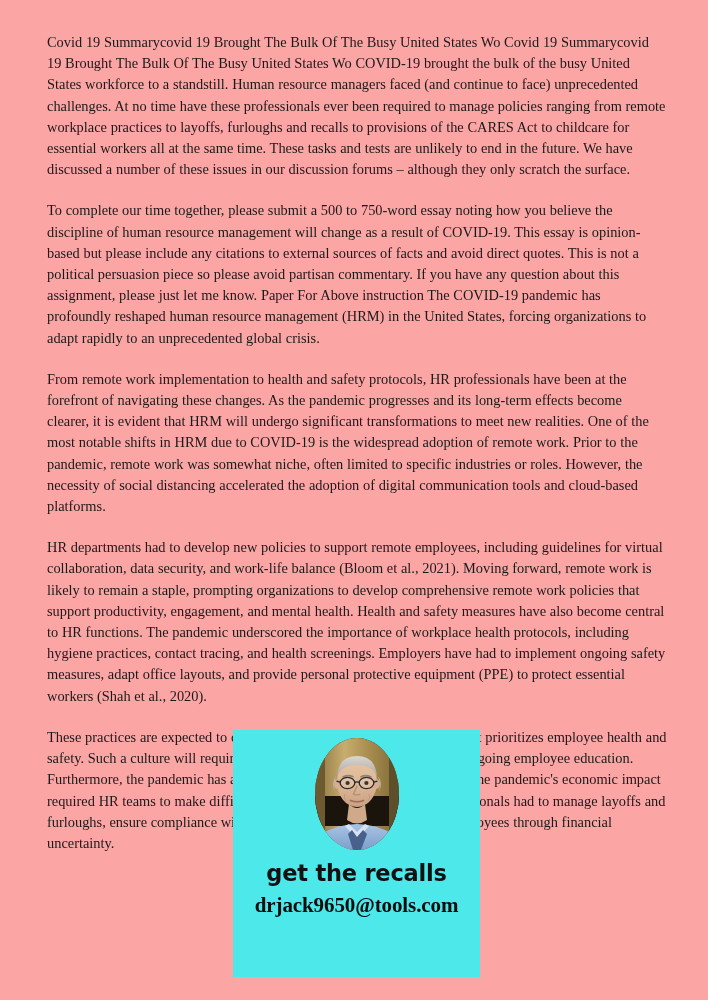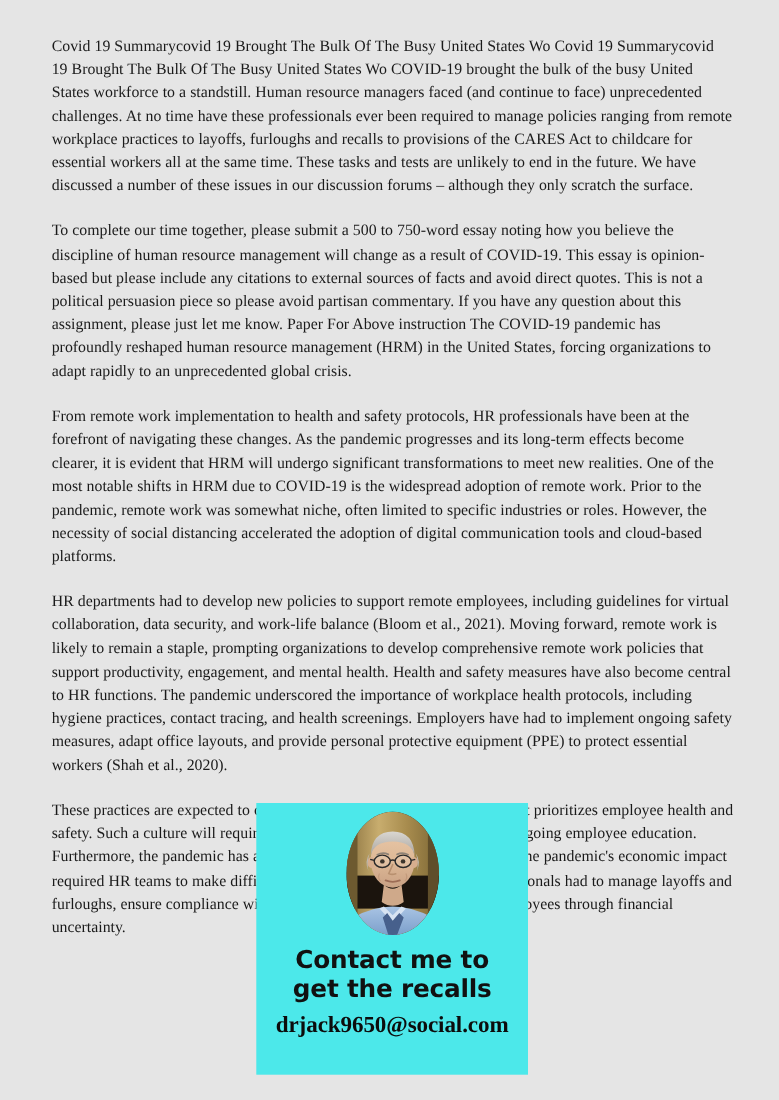--- a/index.html
+++ b/index.html
@@ -15,21 +15,21 @@
     font-family: "Liberation Serif", "DejaVu Serif", serif;
     -webkit-font-smoothing: antialiased;
   }
 
   #page {
     position: absolute;
     left: 0;
     top: 0;
     width: 708px;
     height: 1000px;
-    background: #e5e5e5;
+    background: #fca5a5;
   }
 
   #doc-body {
     position: absolute;
     left: 47px;
     top: 32px;
     width: 620px;
   }
 
   .para {
@@ -169,20 +169,19 @@
         <ellipse cx="51.4" cy="45.1" rx="2.1" ry="2" fill="#3b342c"></ellipse>
 
         <path d="M42 48 q-2.6 6 -3.6 8.2 q2.6 1.3 6.4 0.2" fill="none" stroke="#b8906f" stroke-width="1.4" stroke-linecap="round"></path>
         <path d="M35.5 62.4 q6.5 2.6 13 0" stroke="#9d6d56" stroke-width="1.6" fill="none" stroke-linecap="round"></path>
         <path d="M30 56 q-2 4 1 7" stroke="#c2997a" stroke-width="1" fill="none"></path>
         <path d="M54 56 q2 4 -1 7" stroke="#c2997a" stroke-width="1" fill="none"></path>
       </svg>
     </div>
 
     <div id="contact-lines">
-      <span class="contact-line">Contact me to</span>
       <span class="contact-line">get the recalls</span>
-      <span id="contact-email">drjack9650@social.com</span>
+      <span id="contact-email">drjack9650@tools.com</span>
     </div>
 
   </div>
 
 </div>
 
 </body></html>

